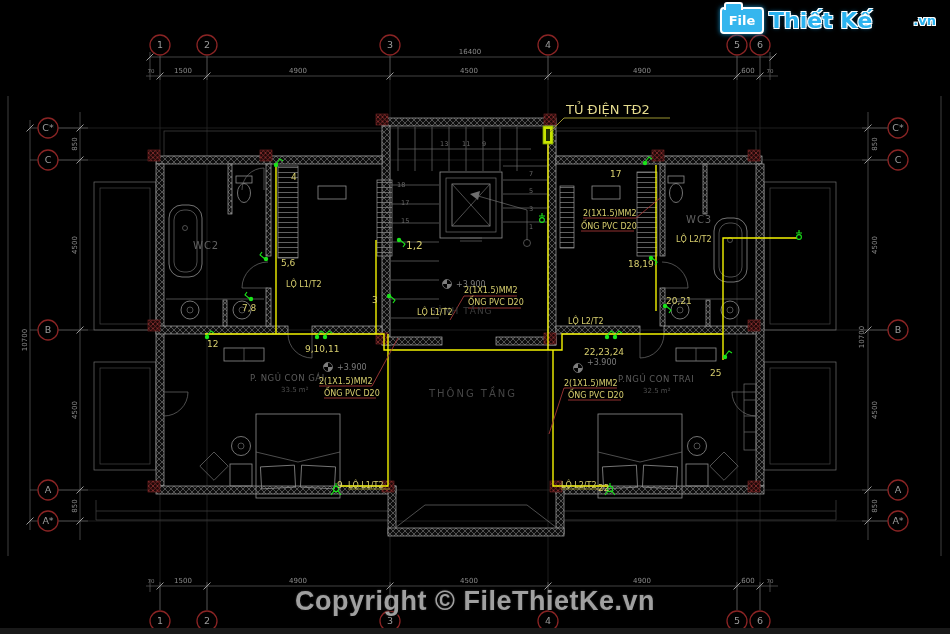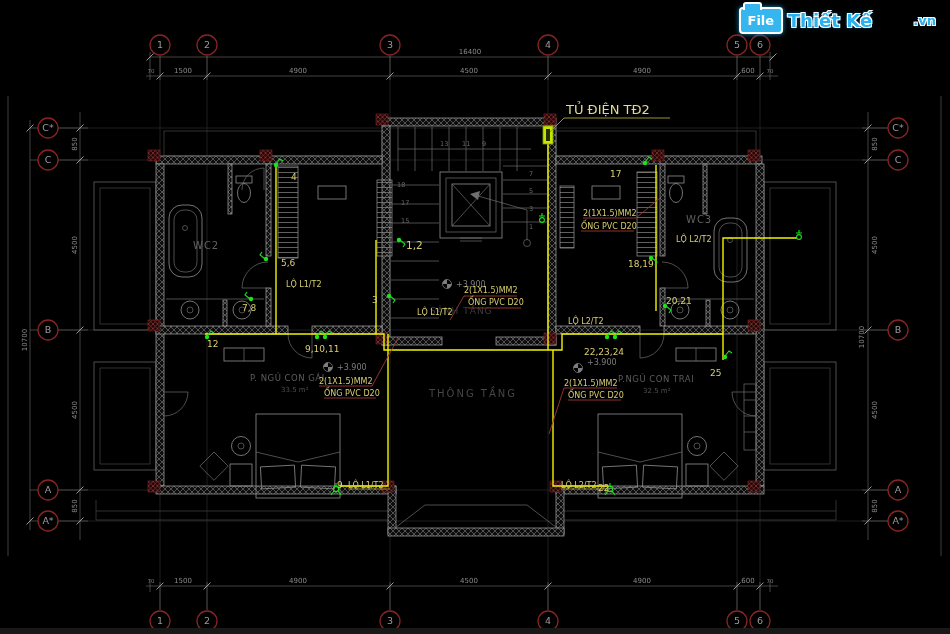--- a/index.html
+++ b/index.html
@@ -33,21 +33,21 @@
   .dline{stroke:#5f5f5f;stroke-width:0.7;fill:none;}
   .tick{stroke:#999;stroke-width:1;}
   .leader{stroke:#a23535;stroke-width:0.9;fill:none;}
   .bub{fill:#000;stroke:#8a2424;stroke-width:1.3;}
   .logo{position:absolute;top:7px;right:14px;display:flex;align-items:center;gap:5px;}
   .logo-folder{position:relative;width:40px;height:23px;background:#35b6ee;border:2px solid #fff;
     border-radius:4px;display:flex;align-items:center;justify-content:center;box-shadow:0 0 5px #1590c8;}
   .logo-folder::before{content:"";position:absolute;top:-7px;left:2px;width:15px;height:6px;
     background:#35b6ee;border:2px solid #fff;border-bottom:none;border-radius:3px 3px 0 0;}
   .logo-file{color:#fff;font-weight:bold;font-size:13px;}
-  .logo-name{font-size:18px;font-weight:800;color:#29b2ef;
+  .logo-name{font-size:22px;font-weight:800;color:#29b2ef;
     text-shadow:-1px -1px 0 #fff,1px -1px 0 #fff,-1px 1px 0 #fff,1px 1px 0 #fff,0 0 4px #0a82c0;}
   .logo-vn{font-size:13px;font-weight:800;color:#29b2ef;
     text-shadow:-1px -1px 0 #fff,1px -1px 0 #fff,-1px 1px 0 #fff,1px 1px 0 #fff;margin-left:36px;}
   .copyright{position:absolute;left:0;right:0;top:586px;text-align:center;
     font-family:"Liberation Sans",sans-serif;font-size:27px;font-weight:700;color:#a0a0a0;
     text-shadow:1px 1px 1px #000,0 0 2px #4a4a4a;letter-spacing:0.5px;}
   .bottombar{position:absolute;left:0;bottom:0;width:100%;height:6px;background:#191919;}
 </style>
 </head>
 <body>
@@ -455,15 +455,19 @@
 </svg>
 
   <div class="logo">
     <span class="logo-folder">
       <span class="logo-file">File</span>
     </span>
     <span class="logo-name">Thiết Kế</span>
     <span class="logo-vn">.vn</span>
   </div>
 
+  <div class="copyright">
+    <span>Copyright ©</span>
+    <span>FileThietKe.vn</span>
+  </div>
 
   <div class="bottombar"></div>
 </div>
 
 </body></html>

